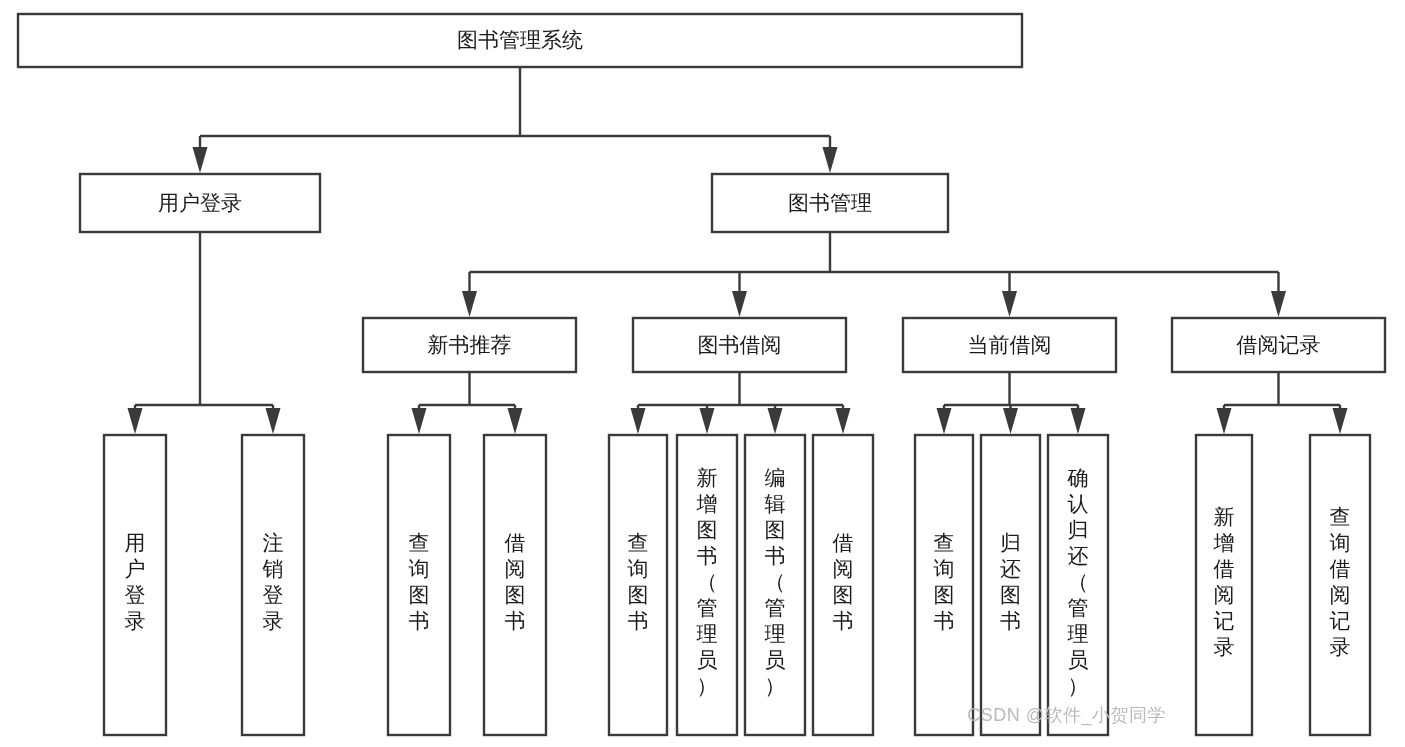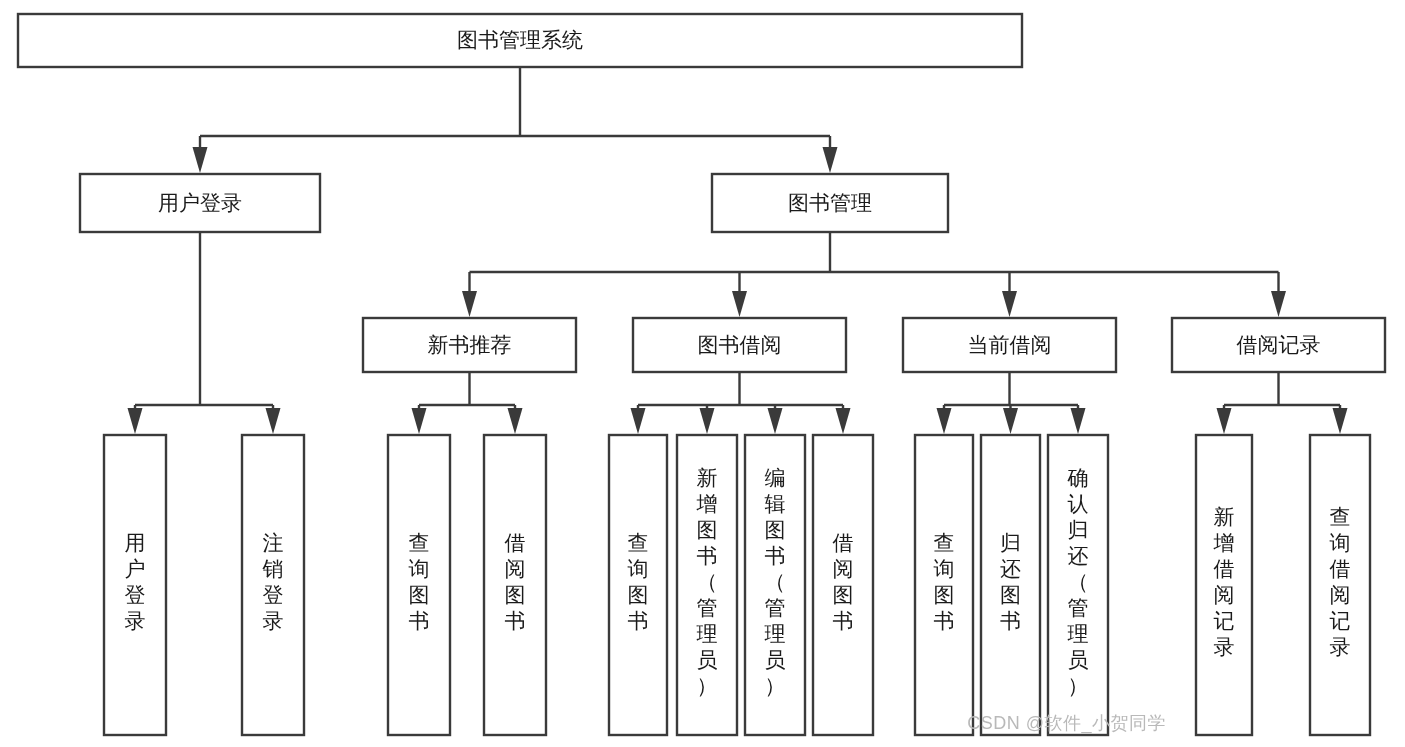--- a/index.html
+++ b/index.html
@@ -50,21 +50,21 @@
   }
   .node-label-v {
     fill: #1b1b1b;
     font-family: "Liberation Sans", "DejaVu Sans", sans-serif;
     font-size: 21px;
     text-anchor: middle;
   }
   .watermark {
     position: absolute;
     right: 8px;
-    bottom: 12px;
+    bottom: 20px;
     font-family: "Liberation Sans", "DejaVu Sans", sans-serif;
     font-size: 18px;
     color: #b9b9b9;
     letter-spacing: 0.5px;
     white-space: nowrap;
     user-select: none;
   }
 </style>
 </head>
 <body>

